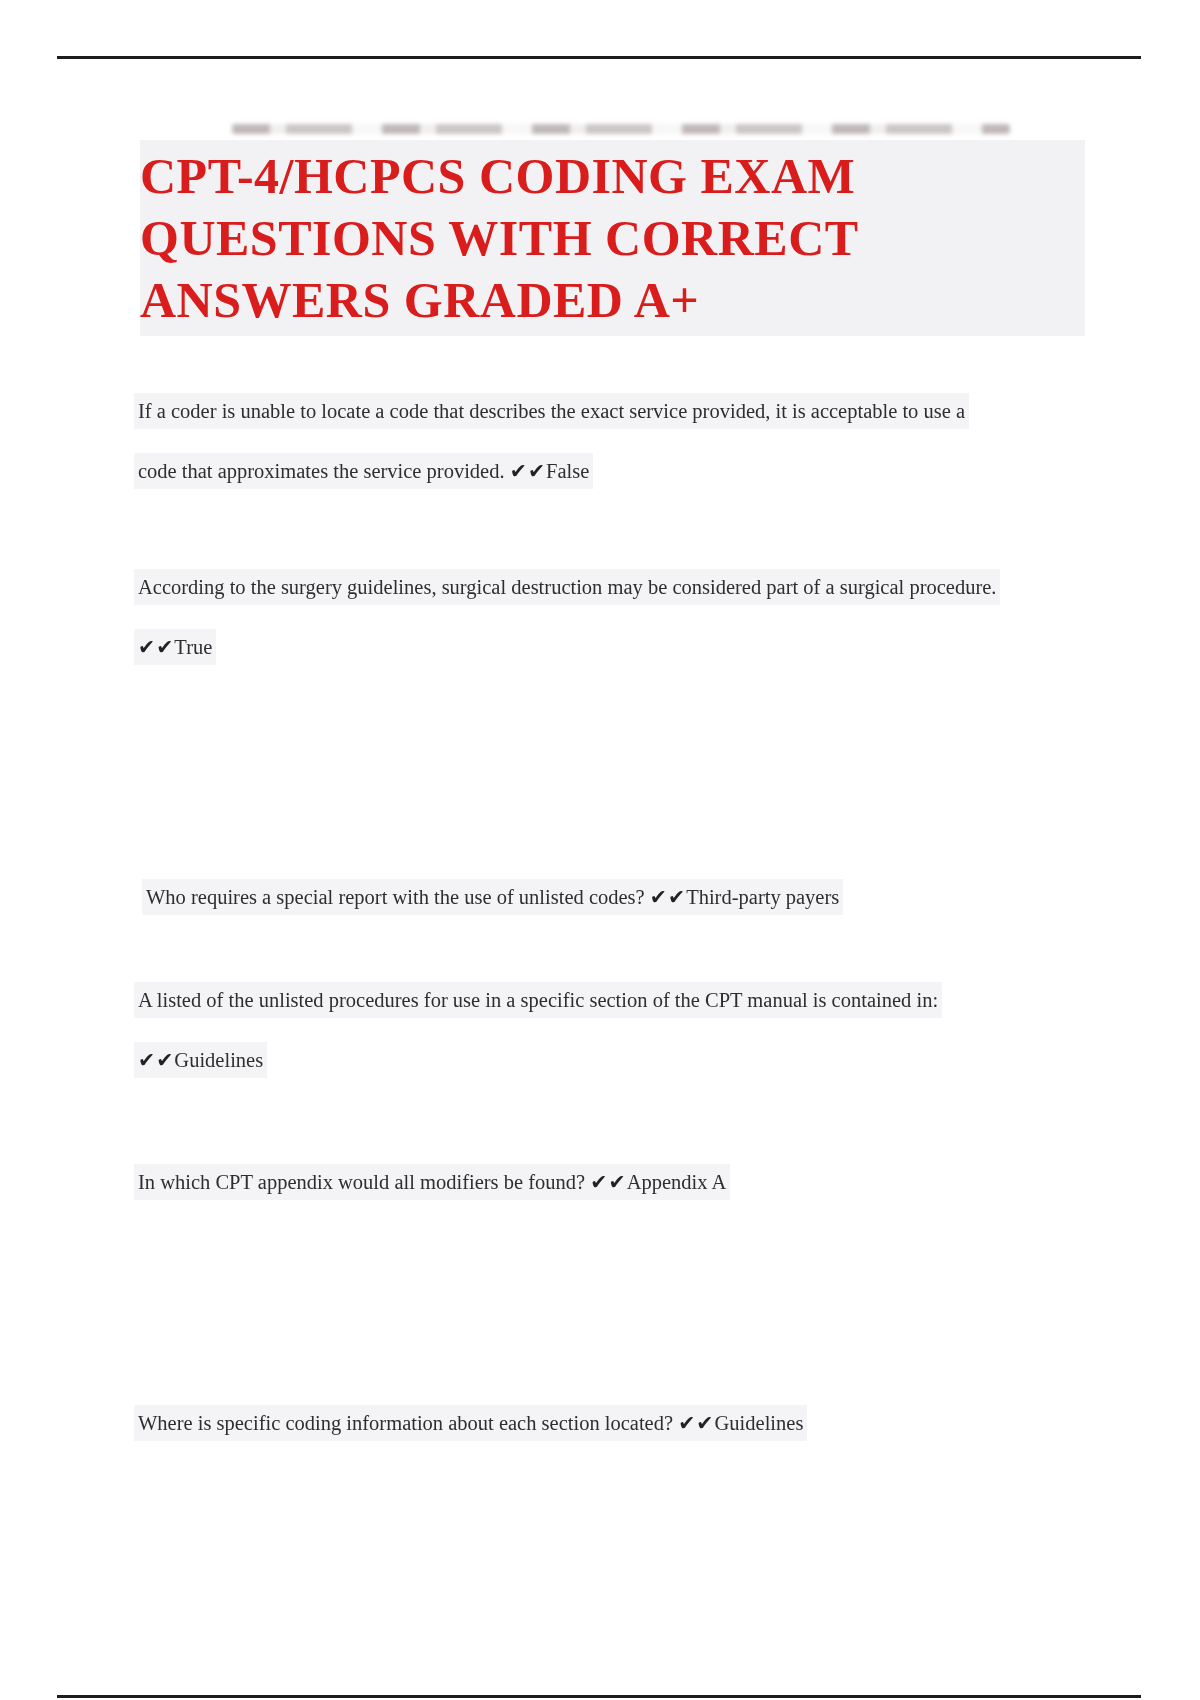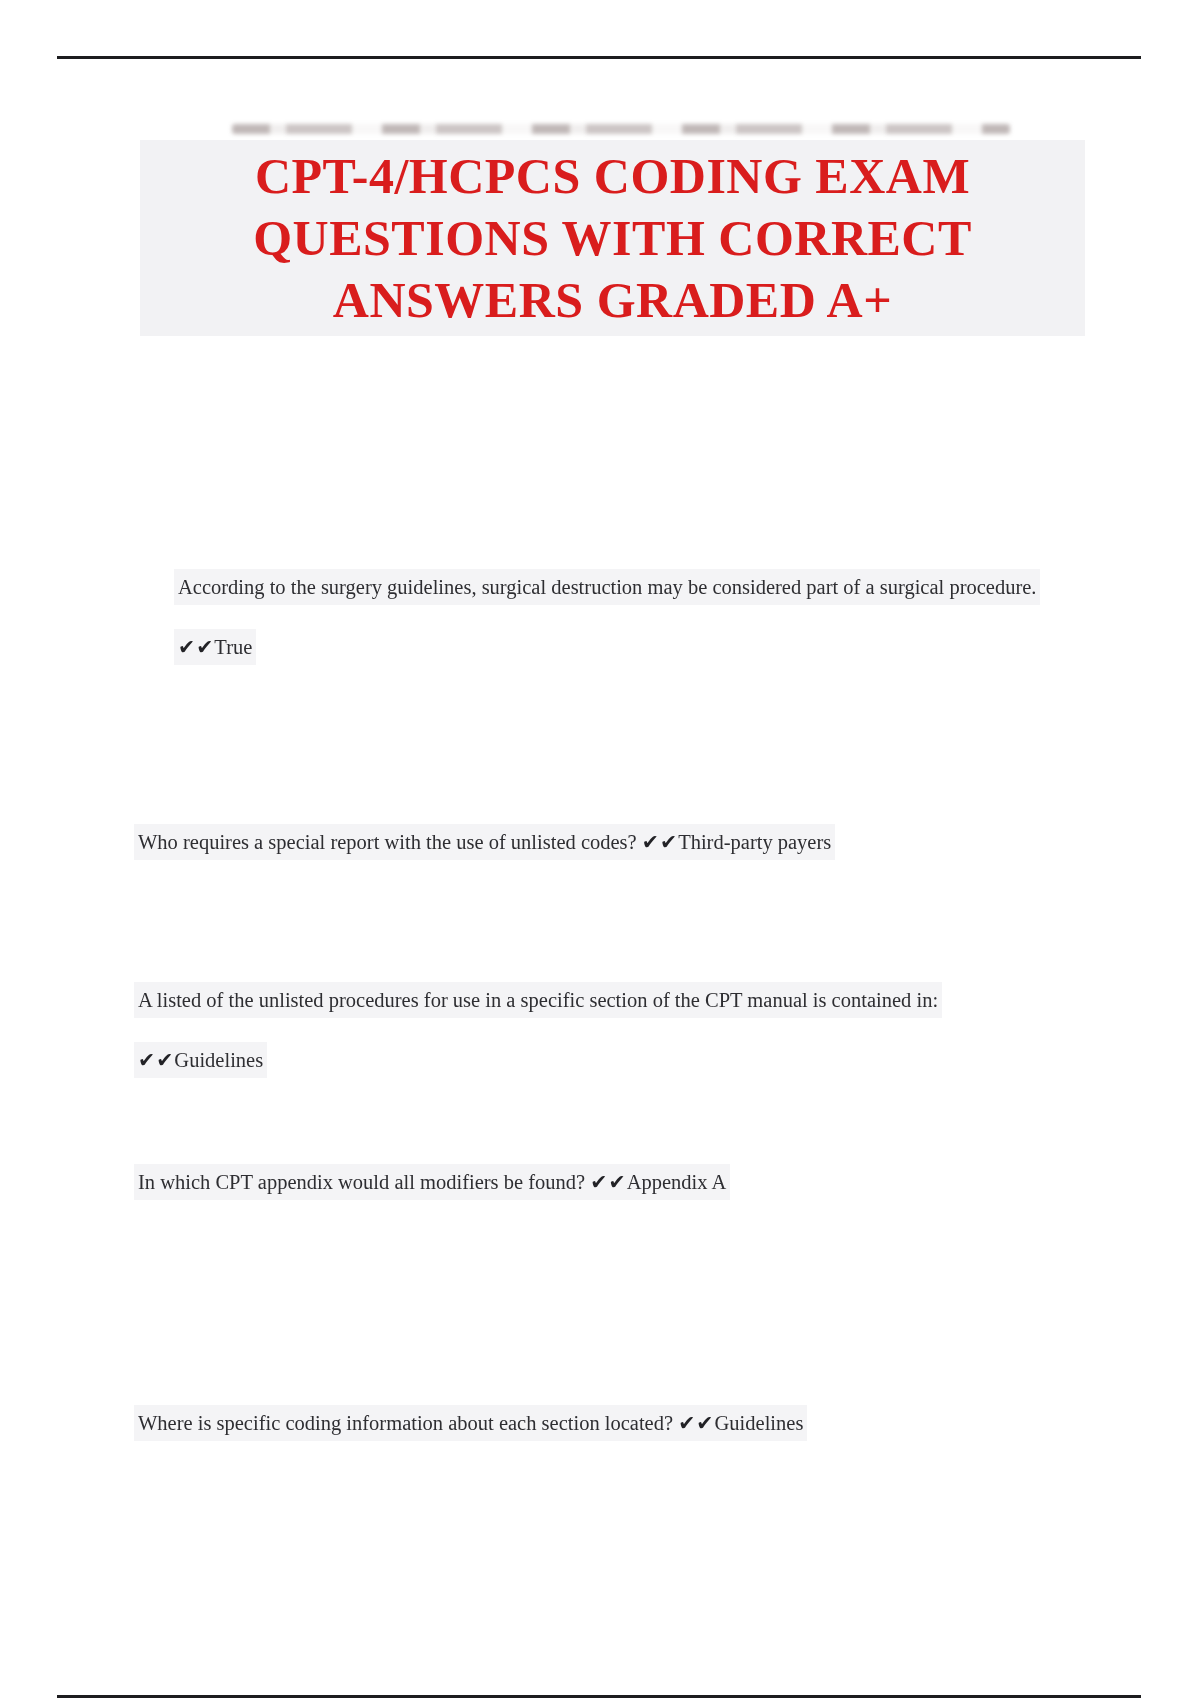--- a/index.html
+++ b/index.html
@@ -43,21 +43,21 @@
     filter: blur(2px);
     border-radius: 3px;
   }
   .title-block {
     position: absolute;
     left: 140px;
     top: 140px;
     width: 945px;
     height: 196px;
     background: var(--block-bg);
-    text-align: center;
+    text-align: left;
     padding-top: 5px;
   }
   .title-block h1 {
     font-size: 50px;
     line-height: 62px;
     font-weight: bold;
     color: var(--title-color);
     letter-spacing: 0.5px;
   }
   .tline { display: block; }
@@ -75,23 +75,23 @@
     -webkit-box-decoration-break: clone;
     box-decoration-break: clone;
   }
   .check {
     font-family: "DejaVu Sans", sans-serif;
     font-weight: bold;
     color: #222226;
     letter-spacing: 1px;
   }
   .qa-p1 { top: 381px; }
-  .qa-p2 { top: 557px; margin-left: 40px; }
+  .qa-p2 { top: 557px; }
   .qa-p3 { top: 736px; }
-  .qa-p4 { top: 812px; }
+  .qa-p4 { top: 867px; margin-left: 8px; }
   .qa-p5 { top: 970px; }
   .qa-p6 { top: 1152px; }
   .qa-p7 { top: 1275px; }
   .qa-p8 { top: 1393px; }
 </style>
 </head>
 <body>
 
 <div class="page">
 
@@ -99,20 +99,23 @@
   <div class="noise"></div>
 
   <header class="title-block">
     <h1>
       <span class="tline">CPT-4/HCPCS CODING EXAM</span>
       <span class="tline">QUESTIONS WITH CORRECT</span>
       <span class="tline">ANSWERS GRADED A+</span>
     </h1>
   </header>
 
+  <p class="qa qa-p1">
+    <span class="hl"><span>If a coder is unable to locate a code that describes the exact service provided, it is acceptable to use a code that approximates the service provided.</span> <span class="check">✔✔</span><span>False</span></span>
+  </p>
 
   <p class="qa qa-p2">
     <span class="hl"><span>According to the surgery guidelines, surgical destruction may be considered part of a surgical procedure.</span> <span class="check">✔✔</span><span>True</span></span>
   </p>
 
 
   <p class="qa qa-p4">
     <span class="hl"><span>Who requires a special report with the use of unlisted codes?</span> <span class="check">✔✔</span><span>Third-party payers</span></span>
   </p>
 

